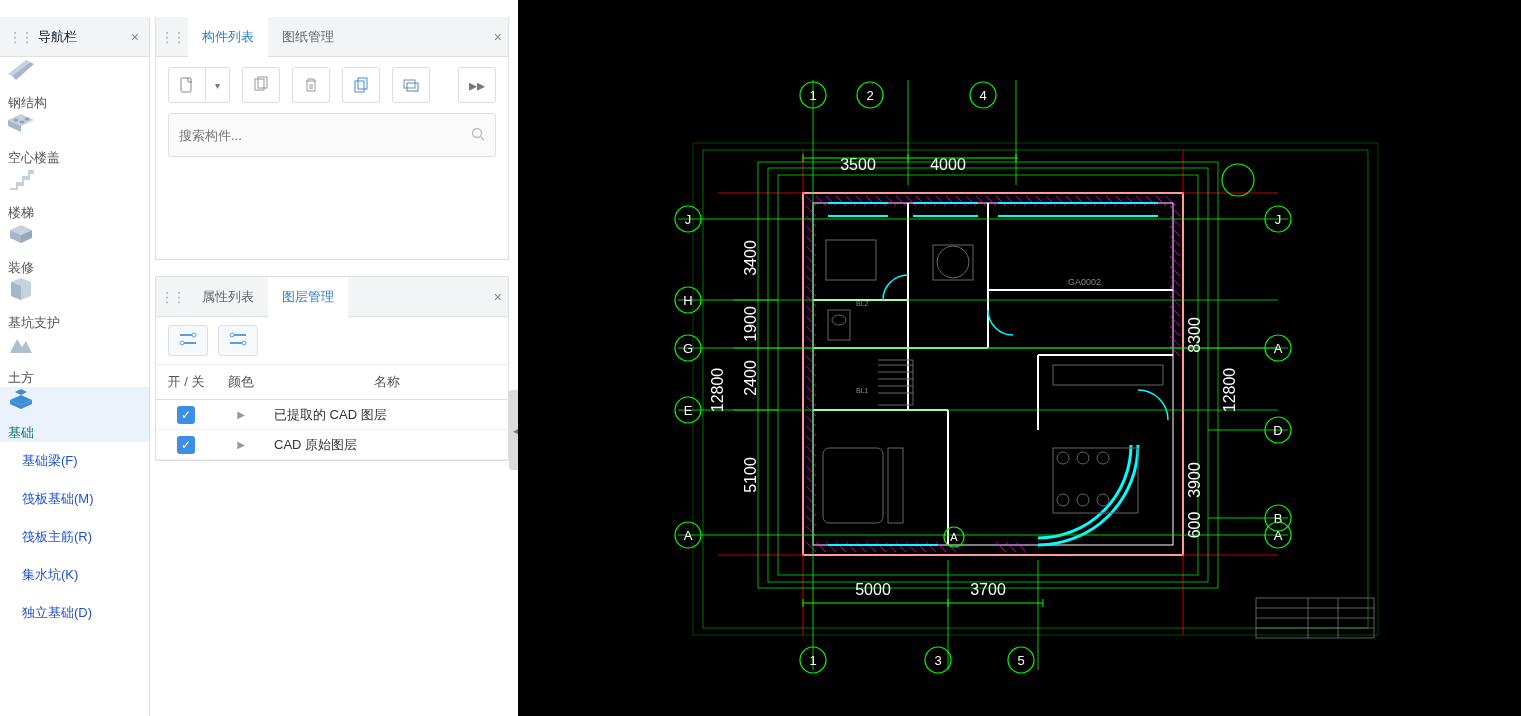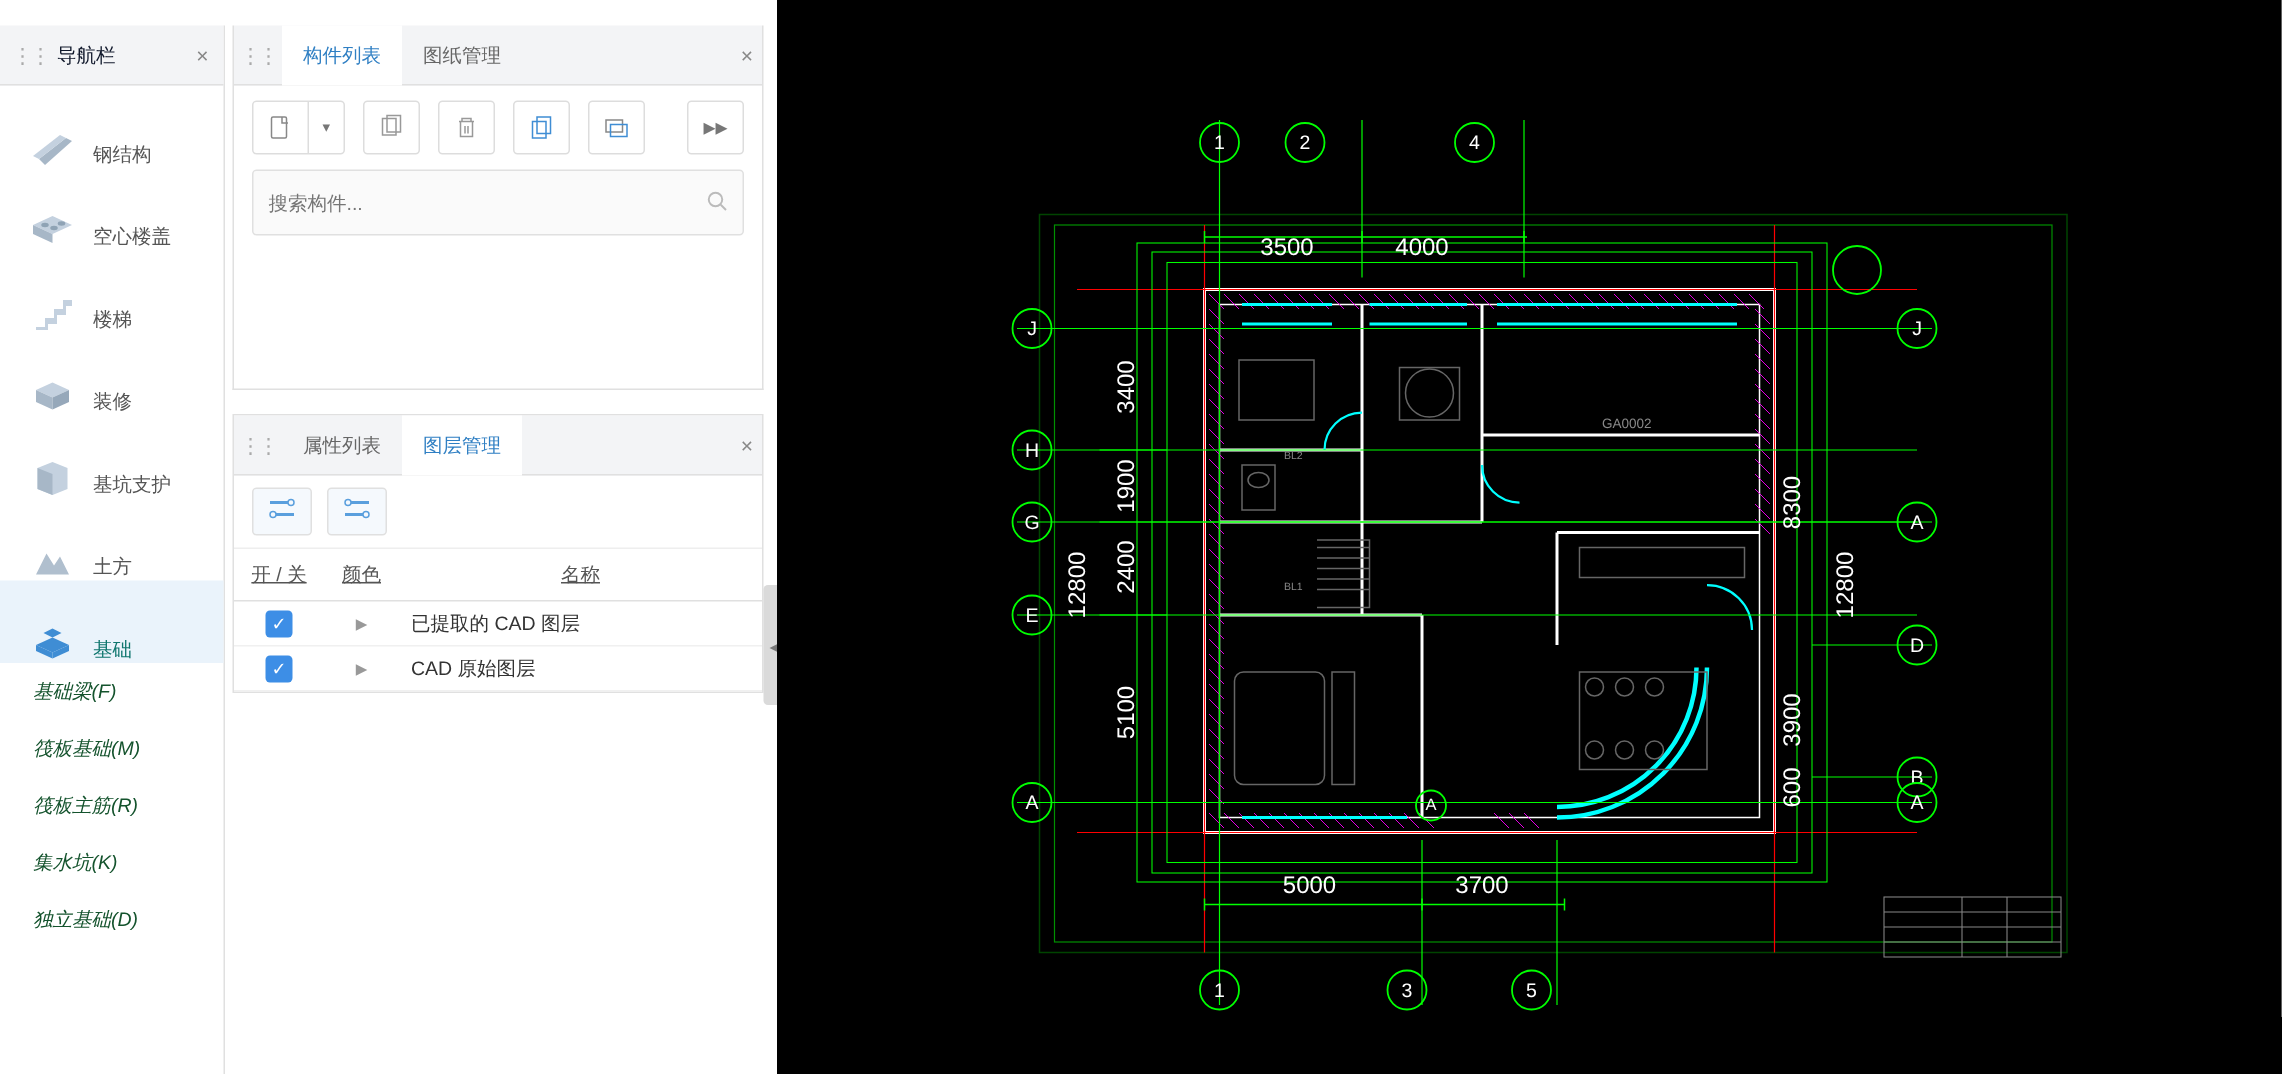--- a/index.html
+++ b/index.html
@@ -4,49 +4,49 @@
 <style>
 * { box-sizing: border-box; margin: 0; padding: 0; }
 body { font-family: "Microsoft YaHei", sans-serif; font-size: 13px; color: #333; width: 1521px; height: 716px; position: relative; overflow: hidden; background: #fff; }
 
 .nav-panel { position: absolute; left: 0; top: 17px; width: 150px; height: 699px; border-right: 1px solid #e0e0e0; }
 .nav-header { display: flex; align-items: center; height: 40px; background: #f3f4f6; border-bottom: 1px solid #e0e0e0; padding: 0 4px; }
 .drag-handle { color: #aaa; font-size: 14px; letter-spacing: -2px; padding: 0 4px; cursor: move; user-select: none; }
 .nav-title { flex: 1; color: #0f172a; padding-left: 2px; }
 .close-x { color: #888; cursor: pointer; padding: 0 6px; font-size: 14px; }
 .nav-list { }
-.nav-item { display: flex; align-items: flex-end; height: 55px; padding-left: 22px; cursor: pointer; gap: 14px; }
+.nav-item { display: flex; align-items: flex-start; height: 55px; padding-left: 8px; cursor: pointer; gap: 14px; flex-direction: column; }
 .nav-item.active { background: #eaf3fb; }
 .nav-icon { width: 26px; height: 26px; display: flex; align-items: center; justify-content: center; }
 .nav-label { color: #555; }
 .nav-item.active .nav-label { color: #0f766e; }
 .nav-item.active .nav-icon svg path, .nav-item.active .nav-icon svg polygon { fill: #3f8dd4 !important; }
 .sub-list { }
-.sub-item { padding: 10px 0 10px 22px; color: #14532d; cursor: pointer; font-style: italic; }
+.sub-item { padding: 10px 0 10px 22px; color: #1d4ed8; cursor: pointer; }
 
 .middle { position: absolute; left: 155px; top: 17px; width: 354px; height: 699px; }
 .tabbox { border: 1px solid #e0e0e0; border-top: none; }
 .tabheader { display: flex; align-items: center; height: 40px; background: #f3f4f6; border-bottom: 1px solid #e0e0e0; }
 .tab { padding: 0 14px; height: 100%; display: flex; align-items: center; color: #666; cursor: pointer; position: relative; }
 .tab.active { background: #fff; color: #2f7fc3; }
 .tab.active::after { content: ""; position: absolute; bottom: -1px; left: 0; right: 0; height: 1px; background: #fff; }
 .toolbar { display: flex; align-items: center; padding: 10px 12px; gap: 12px; }
 .tool-group { display: flex; border: 1px solid #ddd; border-radius: 3px; }
 .tool-btn { width: 36px; height: 34px; display: flex; align-items: center; justify-content: center; cursor: pointer; position: relative; font-size: 16px; color: #777; }
 .tool-btn.with-caret { width: 24px; font-size: 10px; border-left: 1px solid #ddd; }
 .tool-more { margin-left: auto; }
 .searchbox { margin: 0 12px 12px 12px; border: 1px solid #e0e0e0; border-radius: 3px; background: #fafafa; display: flex; align-items: center; height: 44px; padding: 0 10px; }
 .searchbox input { flex: 1; border: none; background: transparent; outline: none; font-size: 13px; color: #777; }
 .search-icon { color: #bbb; font-size: 14px; }
 
 .props { margin-top: 16px; border: 1px solid #e0e0e0; }
 .prop-tools { display: flex; padding: 8px 12px; gap: 10px; border-bottom: 1px solid #eee; }
 .ptool { padding: 6px 10px; border: 1px solid #e0e0e0; border-radius: 3px; cursor: pointer; color: #5a9fdd; background: #f5f9fd; font-size: 16px; line-height: 1; }
 .thead { display: flex; border-bottom: 1px solid #e0e0e0; color: #555; }
-.thead > div { padding: 8px 0; text-align: center; text-decoration: underline; }
+.thead > div { padding: 8px 0; text-align: center; }
 .col-onoff { width: 60px; }
 .col-color { width: 50px; }
 .col-name { flex: 1; }
 .trow { display: flex; align-items: center; border-bottom: 1px solid #f0f0f0; height: 30px; }
 .trow .checkbox { width: 60px; display: flex; justify-content: center; }
 .trow .caret { width: 50px; text-align: center; color: #999; font-size: 10px; }
 .trow .rname { flex: 1; padding-left: 8px; color: #333; }
 .checkbox .cb { width: 18px; height: 18px; border-radius: 3px; background: #3d8ee6; display: flex; align-items: center; justify-content: center; color: #fff; font-size: 12px; }
 
 .slider-handle { position: absolute; left: 509px; top: 390px; width: 18px; height: 80px; background: #dadada; border-radius: 3px 0 0 3px; display: flex; align-items: center; justify-content: center; color: #777; cursor: pointer; }

